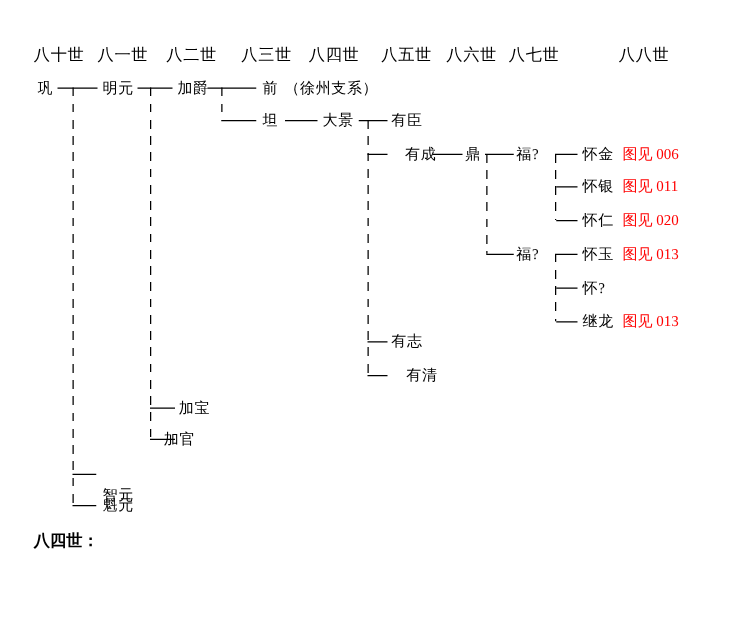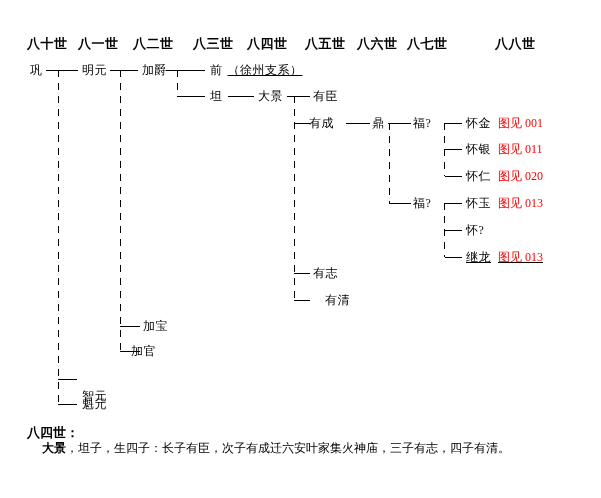--- a/index.html
+++ b/index.html
@@ -6,31 +6,31 @@
   .canvas{
     position:relative;
     width:601px;height:498px;
     background:#ffffff;
     font-family:"Liberation Serif","DejaVu Serif",serif;
     color:#000;
     overflow:hidden;
   }
   .gen{
     position:absolute;top:35px;
-    font-size:13px;font-weight:bold;
+    font-size:13px;font-weight:normal;
     white-space:nowrap;letter-spacing:0.5px;
   }
   .node{
     position:absolute;
     transform:translateY(-50%);
     font-size:12px;line-height:14px;
     white-space:nowrap;
   }
   .node .nname{letter-spacing:0.5px;}
-  .node .note{margin-left:5px;letter-spacing:0.5px;text-decoration:underline;}
+  .node .note{margin-left:5px;letter-spacing:0.5px;}
   .node .ref{
     margin-left:7px;
     color:#ff0000;
     font-size:12px;
   }
   .hline{
     position:absolute;height:1px;background:#000;
   }
   .vline{
     position:absolute;width:1px;
@@ -93,32 +93,31 @@
       <div class="vline" style="left: 389px; top: 123px; height: 80px;"></div>
       <div class="vline" style="left: 444px; top: 123px; height: 53px;"></div>
       <div class="vline" style="left: 444px; top: 203px; height: 54px;"></div>
       <div class="node" style="left: 30px; top: 70px;"><span class="nname">巩</span></div>
       <div class="node" style="left: 82px; top: 70px;"><span class="nname">明元</span></div>
       <div class="node" style="left: 142px; top: 70px;"><span class="nname">加爵</span></div>
       <div class="node" style="left: 210px; top: 70px;"><span class="nname">前</span><span class="note">（徐州支系）</span></div>
       <div class="node" style="left: 210px; top: 96px;"><span class="nname">坦</span></div>
       <div class="node" style="left: 258px; top: 96px;"><span class="nname">大景</span></div>
       <div class="node" style="left: 313px; top: 96px;"><span class="nname">有臣</span></div>
-      <div class="node" style="left: 309px; top: 123px;"><span class="nname">有成</span></div>
+      <div class="node" style="left: 324px; top: 123px;"><span class="nname">有成</span></div>
       <div class="node" style="left: 372px; top: 123px;"><span class="nname">鼎</span></div>
       <div class="node" style="left: 413px; top: 123px;"><span class="nname">福?</span></div>
-      <div class="node" style="left: 466px; top: 123px;"><span class="nname">怀金</span><span class="ref">图见 001</span></div>
+      <div class="node" style="left: 466px; top: 123px;"><span class="nname">怀金</span><span class="ref">图见 006</span></div>
       <div class="node" style="left: 466px; top: 149px;"><span class="nname">怀银</span><span class="ref">图见 011</span></div>
       <div class="node" style="left: 466px; top: 176px;"><span class="nname">怀仁</span><span class="ref">图见 020</span></div>
       <div class="node" style="left: 413px; top: 203px;"><span class="nname">福?</span></div>
       <div class="node" style="left: 466px; top: 203px;"><span class="nname">怀玉</span><span class="ref">图见 013</span></div>
       <div class="node" style="left: 466px; top: 230px;"><span class="nname">怀?</span></div>
-      <div class="node" style="left: 466px; top: 257px; text-decoration: underline;"><span class="nname">继龙</span><span class="ref">图见 013</span></div>
+      <div class="node" style="left: 466px; top: 257px;"><span class="nname">继龙</span><span class="ref">图见 013</span></div>
       <div class="node" style="left: 313px; top: 273px;"><span class="nname">有志</span></div>
       <div class="node" style="left: 325px; top: 300px;"><span class="nname">有清</span></div>
       <div class="node" style="left: 143px; top: 326px;"><span class="nname">加宝</span></div>
       <div class="node" style="left: 131px; top: 351px; text-align: right;"><span class="nname">加官</span></div>
       <div class="node" style="left: 82px; top: 379px; margin-top: 17px;"><span class="nname">智元</span></div>
       <div class="node" style="left: 82px; top: 404px;"><span class="nname">魁元</span></div>
     </div>
   <div class="fn-heading">八四世：</div>
-  <div class="fn-body"><span class="bold">大景</span><span>，坦子，生四子：长子有臣，次子有成迁六安叶家集火神庙，三子有志，四子有清。</span></div>
 </div>
 
 </body></html>

